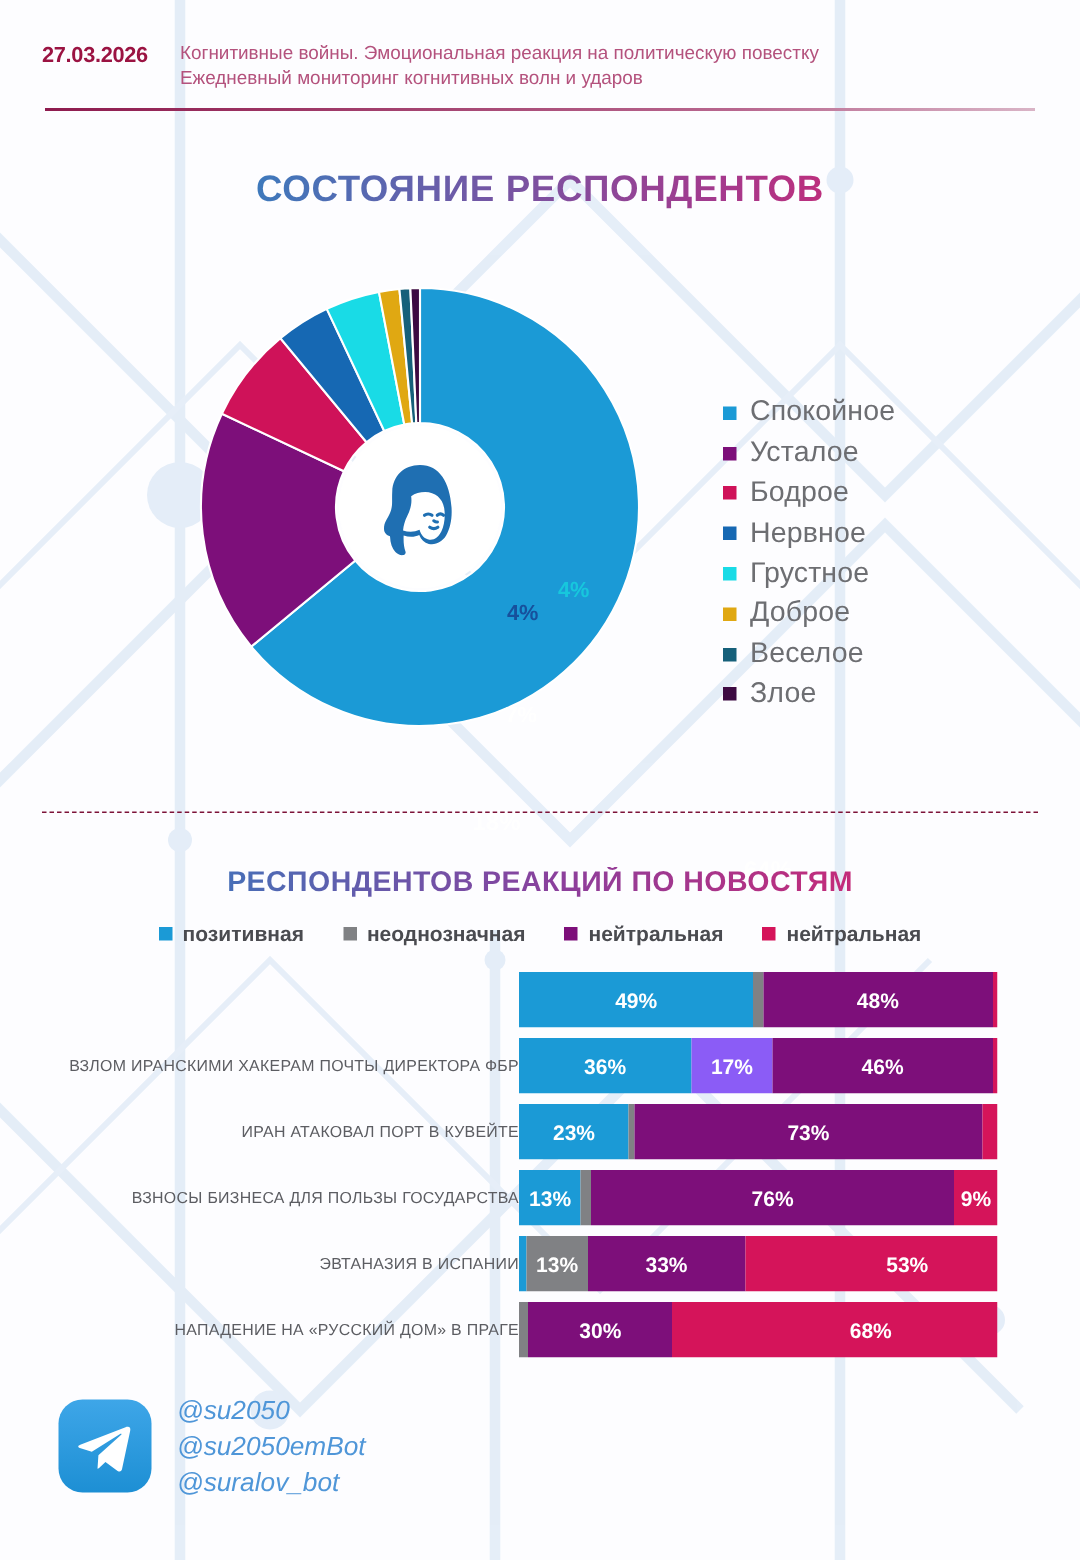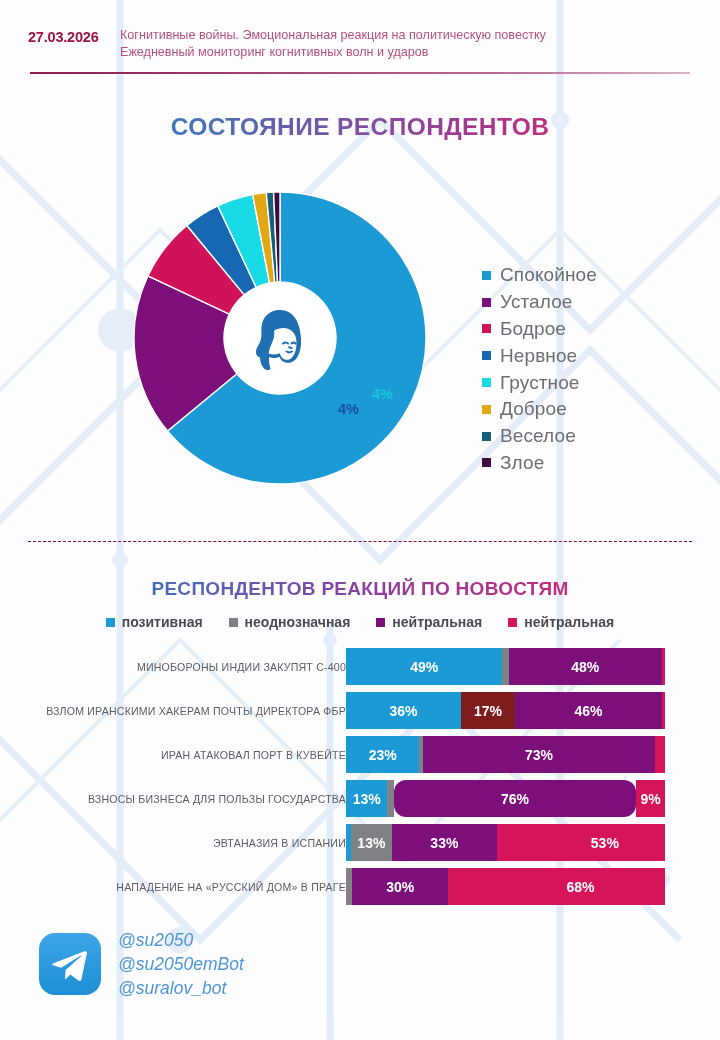--- a/index.html
+++ b/index.html
@@ -238,39 +238,38 @@
         <span class="lg2-sw" style="background: rgb(125, 15, 122);"></span>
         <span class="lg2-tx">нейтральная</span>
       </div>
       <div class="lg2">
         <span class="lg2-sw" style="background: rgb(213, 20, 90);"></span>
         <span class="lg2-tx">нейтральная</span>
       </div>
     </div>
   <div id="bars">
       <div class="bar-row">
-        <div class="bar-label">МИНОБОРОНЫ ИНДИИ ЗАКУПЯТ С-400</div>
         <div class="bar-track">
           <div class="seg" style="width: 49%; background: rgb(27, 154, 214);">
             <span>49%</span>
           </div>
           <div class="seg" style="width: 2%; background: rgb(128, 129, 132);"></div>
           <div class="seg" style="width: 48%; background: rgb(125, 15, 122);">
             <span>48%</span>
           </div>
           <div class="seg" style="width: 1%; background: rgb(213, 20, 90);"></div>
         </div>
       </div>
       <div class="bar-row">
         <div class="bar-label">ВЗЛОМ ИРАНСКИМИ ХАКЕРАМ ПОЧТЫ ДИРЕКТОРА ФБР</div>
         <div class="bar-track">
           <div class="seg" style="width: 36%; background: rgb(27, 154, 214);">
             <span>36%</span>
           </div>
-          <div class="seg" style="width: 17%; background: #7f1d1d;">
+          <div class="seg" style="width: 17%; background: #8b5cf6;">
             <span>17%</span>
           </div>
           <div class="seg" style="width: 46%; background: rgb(125, 15, 122);">
             <span>46%</span>
           </div>
           <div class="seg" style="width: 1%; background: rgb(213, 20, 90);"></div>
         </div>
       </div>
       <div class="bar-row">
         <div class="bar-label">ИРАН АТАКОВАЛ ПОРТ В КУВЕЙТЕ</div>
@@ -285,21 +284,21 @@
           <div class="seg" style="width: 3%; background: rgb(213, 20, 90);"></div>
         </div>
       </div>
       <div class="bar-row">
         <div class="bar-label">ВЗНОСЫ БИЗНЕСА ДЛЯ ПОЛЬЗЫ ГОСУДАРСТВА</div>
         <div class="bar-track">
           <div class="seg" style="width: 13%; background: rgb(27, 154, 214);">
             <span>13%</span>
           </div>
           <div class="seg" style="width: 2%; background: rgb(128, 129, 132);"></div>
-          <div class="seg" style="width: 76%; background: rgb(125, 15, 122); border-radius: 12px;">
+          <div class="seg" style="width: 76%; background: rgb(125, 15, 122);">
             <span>76%</span>
           </div>
           <div class="seg" style="width: 9%; background: rgb(213, 20, 90);">
             <span>9%</span>
           </div>
         </div>
       </div>
       <div class="bar-row">
         <div class="bar-label">ЭВТАНАЗИЯ В ИСПАНИИ</div>
         <div class="bar-track">

